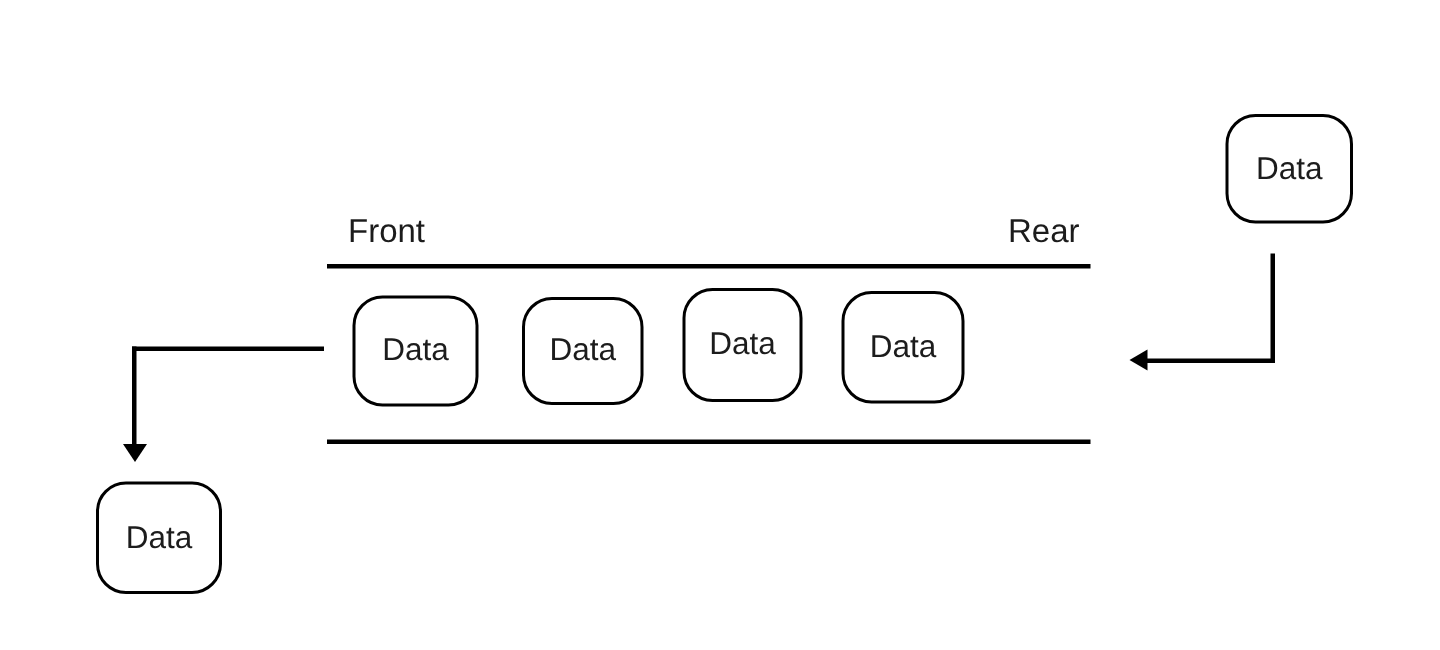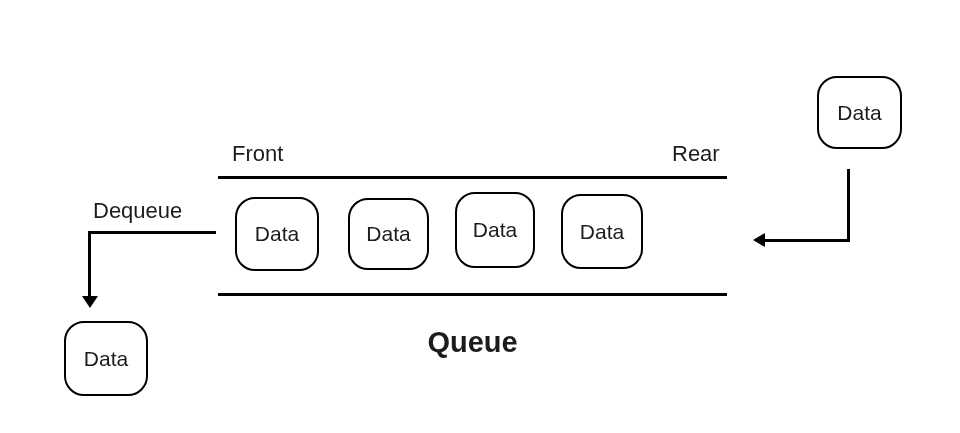--- a/index.html
+++ b/index.html
@@ -118,23 +118,21 @@
   <div class="data-box qbox2">
     <span>Data</span>
   </div>
   <div class="data-box qbox3">
     <span>Data</span>
   </div>
   <div class="data-box qbox4">
     <span>Data</span>
   </div>
 
-  <div class="queue-title">Queue</div>
 
-  <div class="bold-label dequeue-label">Dequeue</div>
   <div>
     <div class="seg dq-h"></div>
     <div class="seg dq-v"></div>
     <div class="head head-down"></div>
   </div>
   <div class="data-box out-box">
     <span>Data</span>
   </div>
 
   <div class="data-box in-box">

